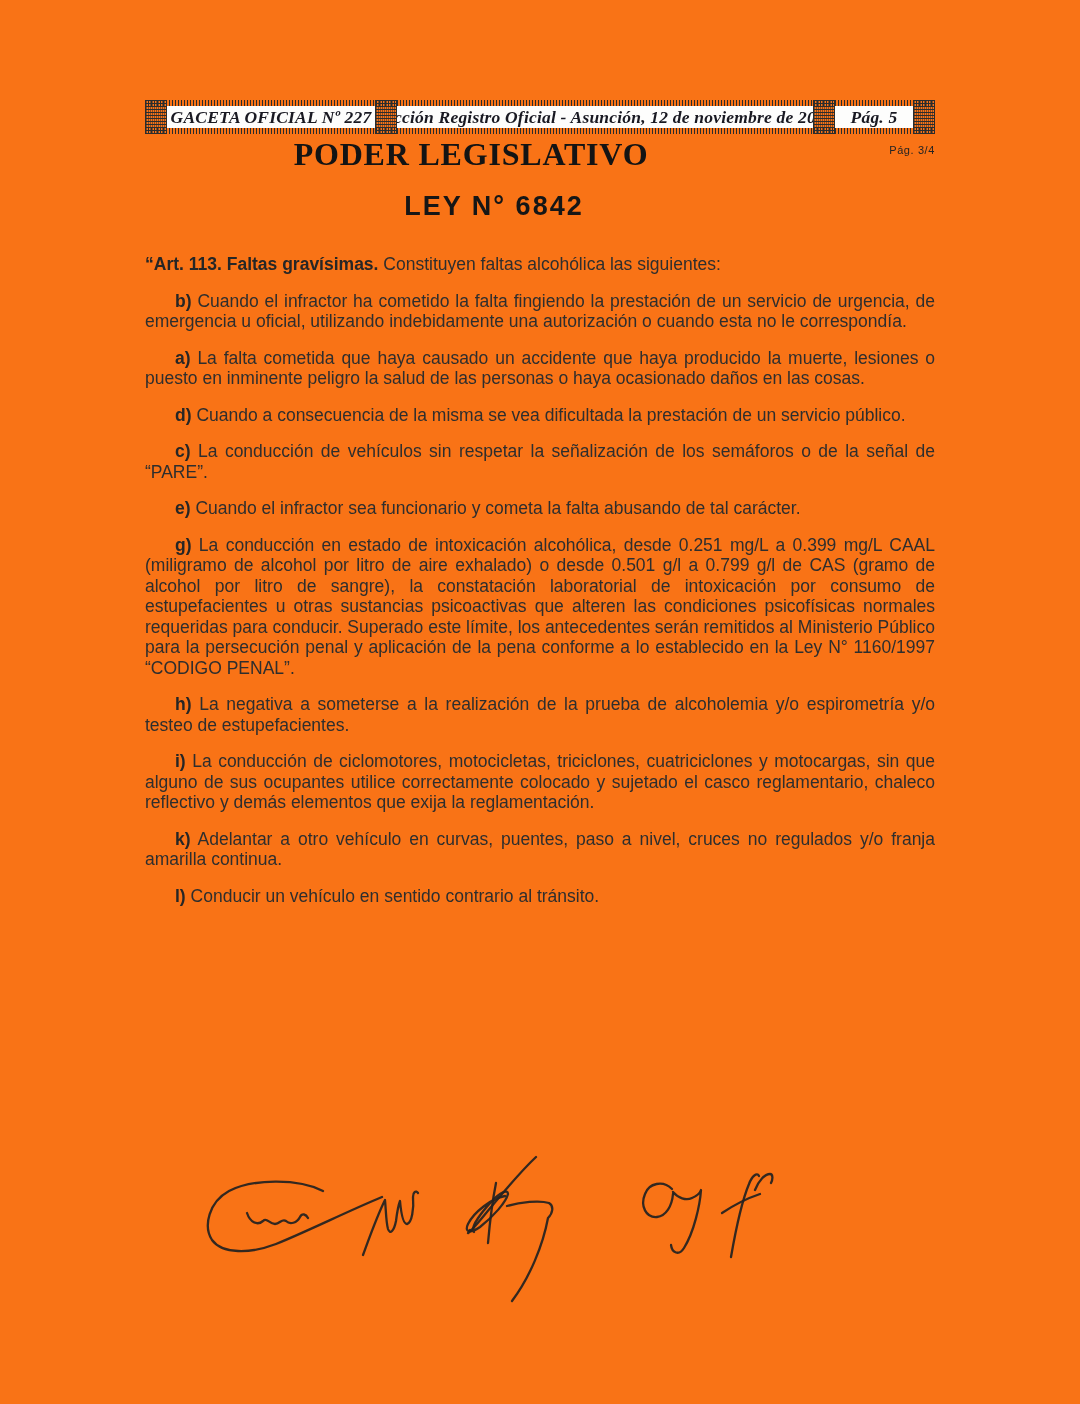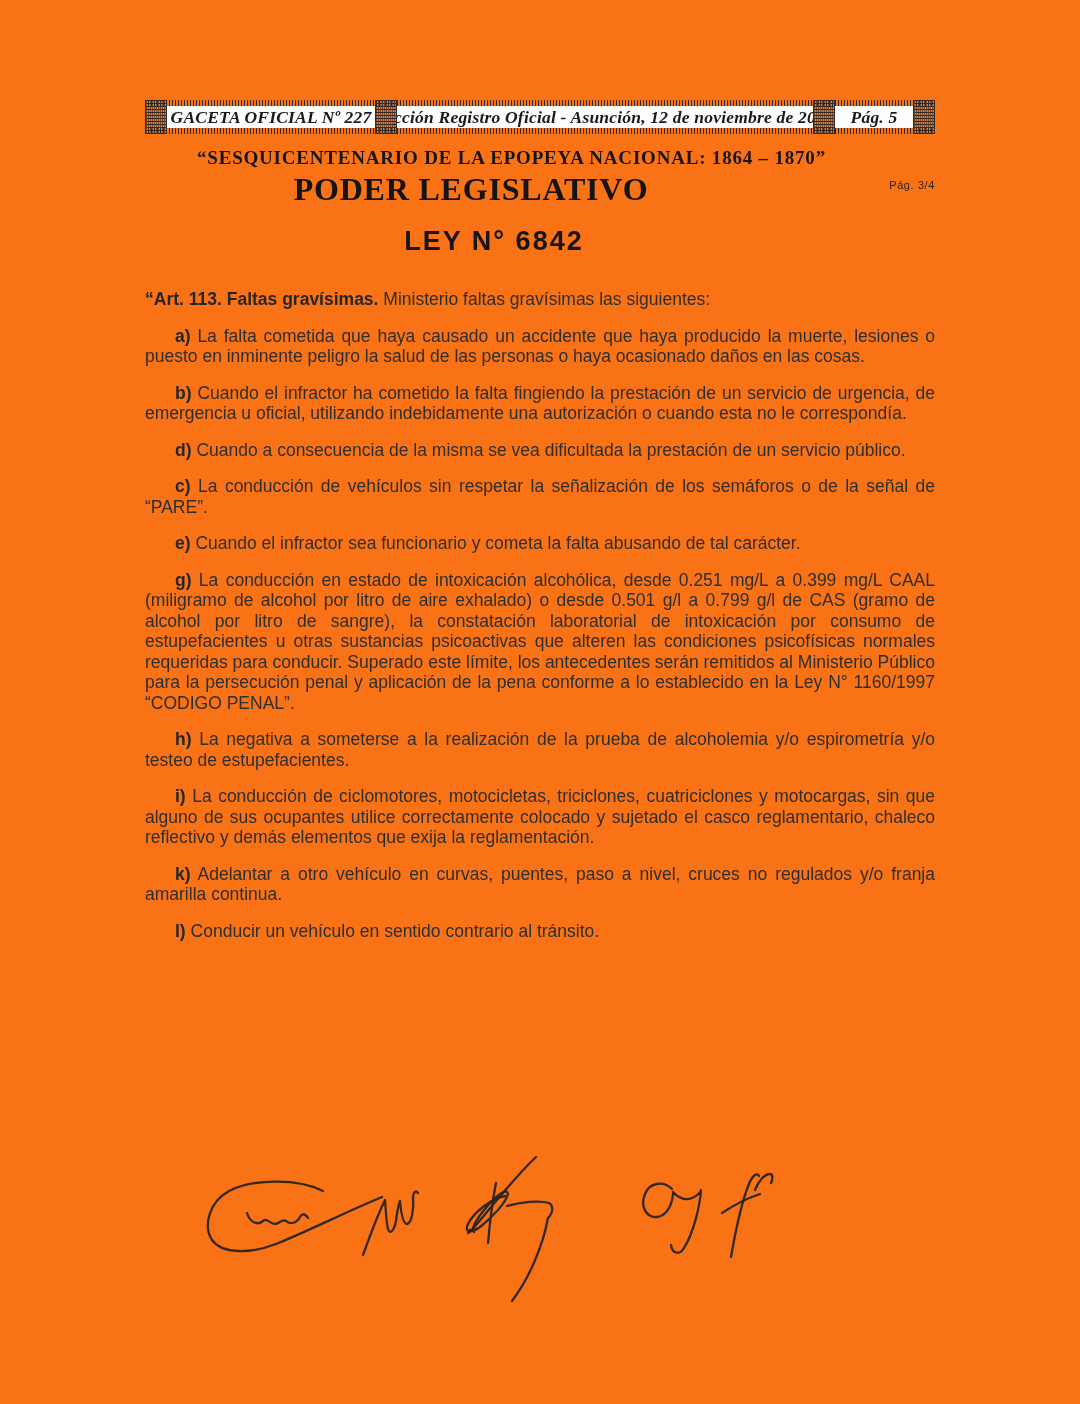--- a/index.html
+++ b/index.html
@@ -87,35 +87,34 @@
     <div class="band">
       <div class="hatch"></div>
       <div class="cell c1">GACETA OFICIAL Nº 227</div>
       <div class="hatch"></div>
       <div class="cell c2">Sección Registro Oficial - Asunción, 12 de noviembre de 2021</div>
       <div class="hatch"></div>
       <div class="cell c3">Pág. 5</div>
       <div class="hatch"></div>
     </div>
 
-    <div class="motto">“SESQUICENTENARIO DE LA EPOPEYA NACIONAL: 1864 – 1870”</div>
 
     <div class="poder-row">
       <h2 class="poder">PODER LEGISLATIVO</h2>
       <span class="sheet">Pág. 3/4</span>
     </div>
 
     <h1 class="law-title">LEY N° 6842</h1>
 
     <div class="doc-body">
-      <p class="intro"><b>“Art. 113. Faltas gravísimas.</b><span> Ministerio faltas gravísimas las siguientes:</span></p>
+      <p class="intro"><b>“Art. 113. Faltas gravísimas.</b><span> Constituyen faltas alcohólica las siguientes:</span></p>
       <div>
+    <p class="item"><b>b)</b><span> Cuando el infractor ha cometido la falta fingiendo la prestación de un servicio de urgencia, de emergencia u oficial, utilizando indebidamente una autorización o cuando esta no le correspondía.</span></p>
+
     <p class="item"><b>a)</b><span> La falta cometida que haya causado un accidente que haya producido la muerte, lesiones o puesto en inminente peligro la salud de las personas o haya ocasionado daños en las cosas.</span></p>
-
-    <p class="item"><b>b)</b><span> Cuando el infractor ha cometido la falta fingiendo la prestación de un servicio de urgencia, de emergencia u oficial, utilizando indebidamente una autorización o cuando esta no le correspondía.</span></p>
 
     <p class="item"><b>d)</b><span> Cuando a consecuencia de la misma se vea dificultada la prestación de un servicio público.</span></p>
 
     <p class="item"><b>c)</b><span> La conducción de vehículos sin respetar la señalización de los semáforos o de la señal de “PARE”.</span></p>
 
     <p class="item"><b>e)</b><span> Cuando el infractor sea funcionario y cometa la falta abusando de tal carácter.</span></p>
 
 
     <p class="item"><b>g)</b><span> La conducción en estado de intoxicación alcohólica, desde 0.251 mg/L a 0.399 mg/L CAAL (miligramo de alcohol por litro de aire exhalado) o desde 0.501 g/l a 0.799 g/l de CAS (gramo de alcohol por litro de sangre), la constatación laboratorial de intoxicación por consumo de estupefacientes u otras sustancias psicoactivas que alteren las condiciones psicofísicas normales requeridas para conducir. Superado este límite, los antecedentes serán remitidos al Ministerio Público para la persecución penal y aplicación de la pena conforme a lo establecido en la Ley N° 1160/1997 “CODIGO PENAL”.</span></p>
 

